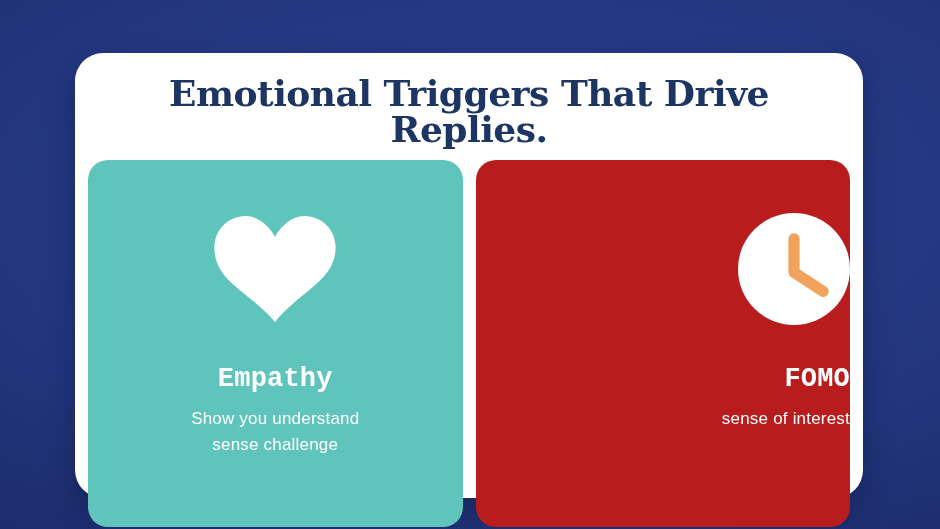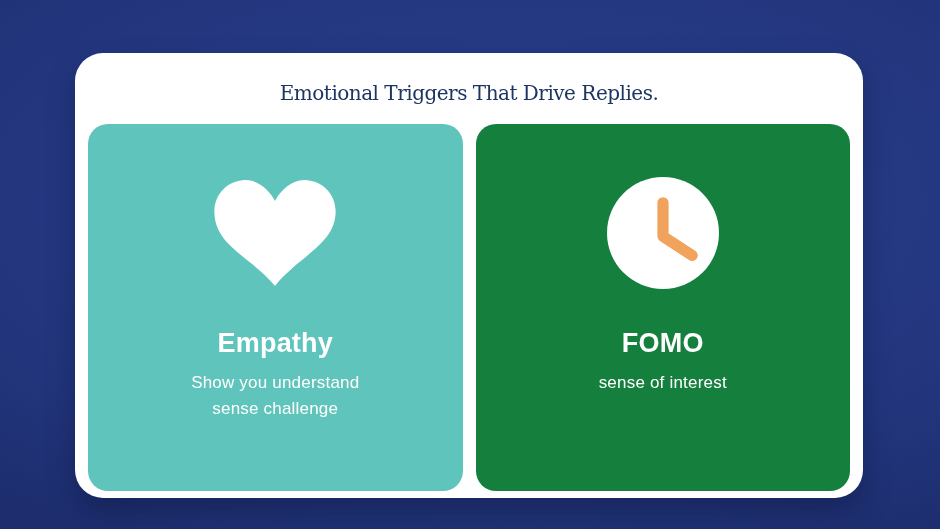--- a/index.html
+++ b/index.html
@@ -17,22 +17,22 @@
     background:#ffffff;
     border-radius:28px;
     box-sizing:border-box;
     padding:22px 13px 8px 13px;
     box-shadow:0 14px 28px rgba(10,18,50,0.35);
   }
   .slide-title{
     margin:0;
     text-align:center;
     font-family:"DejaVu Serif","Liberation Serif",serif;
-    font-weight:400;
-    font-size:20px;
+    font-weight:700;
+    font-size:36px;
     line-height:36px;
     letter-spacing:-0.5px;
     color:#1d3562;
   }
   .cards{
     display:flex;
     gap:13px;
     margin-top:13px;
   }
   .card{
@@ -52,20 +52,21 @@
     display:flex;
     align-items:center;
     justify-content:center;
   }
   .card-title{
     margin:36px 0 0 0;
     font-size:27px;
     line-height:34px;
     font-weight:700;
     letter-spacing:0.2px;
+    font-family:Liberation Mono, monospace;
   }
   .card-desc{
     margin:10px 0 12px 0;
     font-size:17px;
     line-height:26px;
     font-weight:400;
     letter-spacing:0.2px;
   }
   .card-desc span{display:block;}
 </style>
@@ -87,21 +88,21 @@
           </svg>
         </div>
         <h2 class="card-title">Empathy</h2>
         <p class="card-desc">
           <span>Show you understand</span>
           <span>sense challenge</span>
         </p>
       </div>
 
 
-      <div class="card" style="background-color: #15803d;">
+      <div class="card" style="background-color: #b91c1c; align-items: flex-end;">
         <div class="icon-wrap">
           <svg width="112" height="112" viewBox="0 0 100 100" aria-hidden="true">
             <circle cx="50" cy="50" r="50" fill="#ffffff"></circle>
             <path d="M50 23 L50 53 L76 70" fill="none" stroke-width="10" stroke-linecap="round" stroke-linejoin="round" stroke="#f1a25c"></path>
           </svg>
         </div>
         <h2 class="card-title">FOMO</h2>
         <p class="card-desc">
           <span>sense of interest</span>
         </p>

